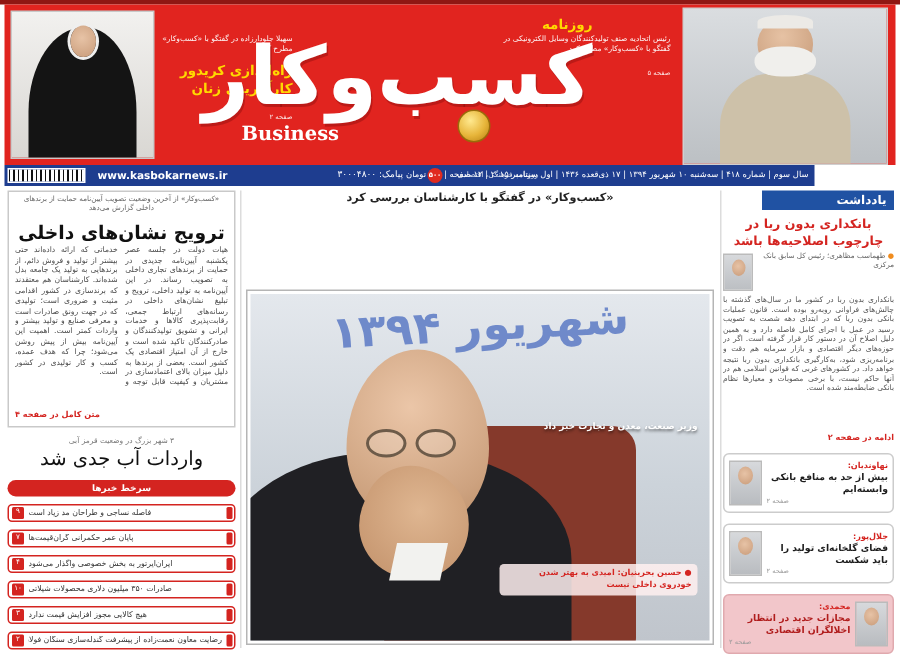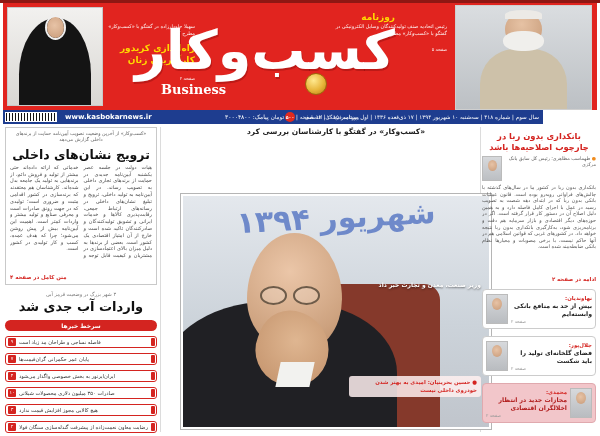--- a/index.html
+++ b/index.html
@@ -53,31 +53,31 @@
   
   .col-left{position:absolute;left:5px;top:127px;width:152px;}
   .article1{border:1px solid #c9c9c9;padding:3px 4px 4px;}
   .a1-kicker{font-size:4.8px;color:#666;text-align:center;direction:rtl;line-height:6.4px;}
   .a1-headline{font-size:12.5px;font-weight:bold;color:#101010;text-align:center;direction:rtl;margin:3px 0 2px;}
   .a1-body{direction:rtl;text-align:justify;font-size:5.1px;line-height:6.8px;color:#4a4a4a;
     column-count:2;column-gap:5px;height:108px;overflow:hidden;}
   .a1-more{color:var(--accent_red);font-size:5.4px;font-weight:bold;direction:rtl;text-align:left;margin-top:2px;}
   .article2{text-align:center;direction:rtl;margin-top:6px;}
   .a2-kicker{font-size:5px;color:#777;}
-  .a2-headline{font-size:13px;font-weight:bold;color:#101010;margin-top:2px;}
+  .a2-headline{font-size:13px;font-weight:normal;color:#101010;margin-top:2px;}
   .headlines-bar{margin-top:6px;background:var(--accent_red);border-radius:6px;color:#fff;
     font-size:6px;font-weight:bold;text-align:center;height:11px;line-height:11px;}
   .pill{position:relative;margin-top:5px;height:12px;border:1px solid var(--accent_red);
     border-radius:3px;display:flex;align-items:center;padding:0 8px 0 2px;}
   .pill-badge{width:8px;height:8px;background:var(--accent_red);color:#fff;font-size:4.8px;
     display:flex;align-items:center;justify-content:center;border-radius:1px;flex:0 0 auto;}
   .pill-text{font-size:5.2px;color:#333;direction:rtl;margin-left:3px;white-space:nowrap;overflow:hidden;}
   .pill-cap{position:absolute;right:1px;top:1px;bottom:1px;width:4px;background:var(--accent_red);border-radius:1px;}
   
-  .col-center{position:absolute;left:162px;top:127px;width:316px;height:305px;margin-left:16px;}
+  .col-center{position:absolute;left:162px;top:127px;width:316px;height:305px;}
   .c-kicker{text-align:center;font-size:7.5px;font-weight:bold;color:#222;direction:rtl;}
   .c-headline{text-align:center;font-size:23px;font-weight:bold;color:#0b0b0b;direction:rtl;
     white-space:nowrap;letter-spacing:-1px;margin-top:4px;}
   .photo-frame{position:absolute;left:2px;right:2px;top:66px;height:237px;border:1px solid #b5b5b5;padding:2px;background:#fff;}
   .photo{position:relative;width:100%;height:100%;overflow:hidden;
     background:linear-gradient(180deg,#e4e8ed,#ccd3da 55%,#c0c5cc);}
   .watermark{position:absolute;top:4px;left:8px;right:8px;text-align:center;color:#4a6cc0;opacity:.75;
     font-size:30px;font-weight:bold;direction:rtl;letter-spacing:3px;transform:rotate(-3deg);}
   .chair{position:absolute;right:16%;bottom:-6%;width:55%;height:68%;background:#85392b;border-radius:16px;}
   .suit{position:absolute;left:-8%;bottom:-10%;width:78%;height:64%;background:#202024;
@@ -243,20 +243,21 @@
         <div class="mustache"></div>
         <div class="hand"></div>
         <div class="collar"></div>
         <div class="ov-kicker">وزیر صنعت، معدن و تجارت خبر داد</div>
         <div class="ov-note">● حسین بحرینیان: امیدی به بهتر شدن خودروی داخلی نیست</div>
       </div>
     </div>
   </div>
 
   <div class="col-right">
+    <div class="note-header">یادداشت</div>
     <div class="note-headline">بانکداری بدون ربا در چارچوب اصلاحیه‌ها باشد</div>
 
     <div class="note-byline">
       <div class="byline-photo">
         <div class="byline-face"></div>
       </div>
       <div class="byline-text">
         <span class="byline-dot">●</span>
         <span>طهماسب مظاهری؛ رئیس کل سابق بانک مرکزی</span>
       </div>

